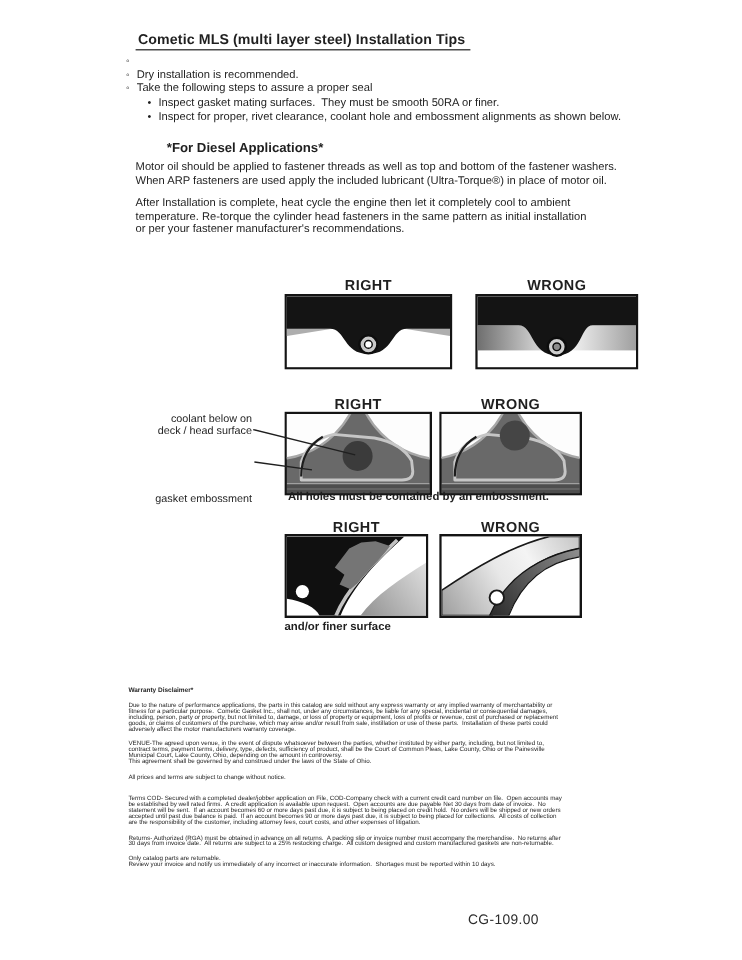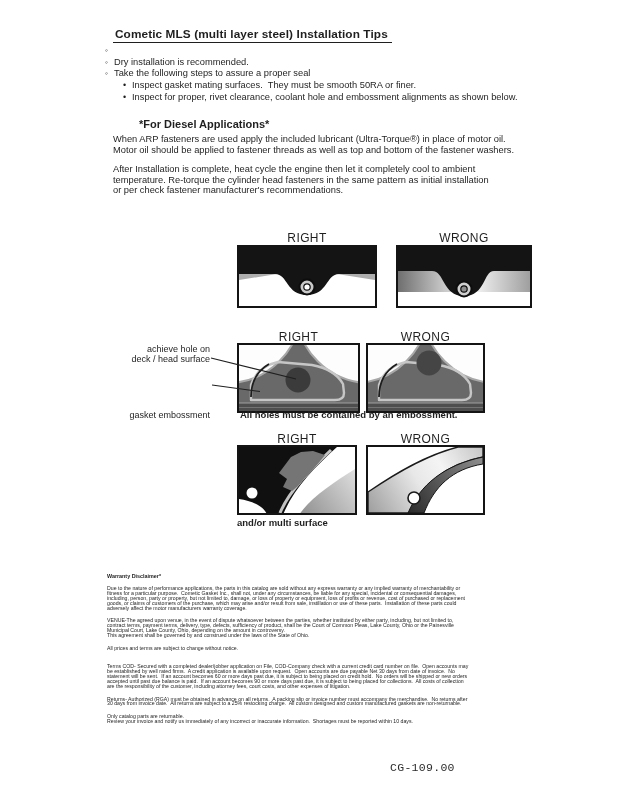--- a/index.html
+++ b/index.html
@@ -9,21 +9,21 @@
   .title{font-size:11.8px;font-weight:700;letter-spacing:.1px;border-bottom:1.6px solid #1f1f1f;padding:0 4px 1px 2px;display:inline-block;white-space:pre;}
   .bullets{font-size:9.3px;line-height:11.7px;}
   .b-row{display:flex;align-items:flex-start;white-space:pre;}
   .b-glyph{width:9px;font-size:8.5px;line-height:11.7px;flex:none;}
   .b-sub{margin-left:18px;}
   .b-glyph.filled{font-size:9px;}
   .h2{font-size:11px;font-weight:700;white-space:pre;}
   .para{font-size:9.3px;line-height:10.5px;}
   .para .line{white-space:pre;}
   .note{font-size:9.3px;white-space:pre;}
-  .dlabel{font-size:12px;font-weight:400;letter-spacing:.4px;text-align:center;}
+  .dlabel{font-size:12px;font-weight:700;letter-spacing:.4px;text-align:center;}
   .caption{font-size:9.5px;font-weight:700;line-height:11px;}
   .caption .line{white-space:pre;}
   .ptr-label{font-size:9px;line-height:9.8px;text-align:right;}
   .ptr-label .line{white-space:pre;}
   .warranty{width:412px;font-size:5.2px;line-height:4.9px;}
   .warranty .w-head{font-weight:700;font-size:5.4px;margin-bottom:7px;white-space:pre;}
   .warranty .w-para{margin-bottom:8px;}
   .warranty .w-para.gap{margin-bottom:13px;}
   .warranty .line{white-space:pre;}
   .footer{font-size:11.5px;letter-spacing:.3px;color:#2b2b2b;white-space:pre;}
@@ -55,27 +55,27 @@
       <span>Inspect gasket mating surfaces.  They must be smooth 50RA or finer.</span>
     </div>
     <div class="b-row b-sub">
       <span class="b-glyph filled">•</span>
       <span>Inspect for proper, rivet clearance, coolant hole and embossment alignments as shown below.</span>
     </div>
   </div>
 
   <div class="abs h2" style="left:113px;top:118px;margin-left:26px;">*For Diesel Applications*</div>
   <div class="abs para" style="left:113px;top:134px;">
+      <div class="line">Motor oil should be applied to fastener threads as well as top and bottom of the fastener washers.</div>
       <div class="line">When ARP fasteners are used apply the included lubricant (Ultra-Torque®) in place of motor oil.</div>
-      <div class="line">Motor oil should be applied to fastener threads as well as top and bottom of the fastener washers.</div>
     </div>
   <div class="abs para" style="left:113px;top:164px;">
       <div class="line">After Installation is complete, heat cycle the engine then let it completely cool to ambient</div>
       <div class="line">temperature. Re-torque the cylinder head fasteners in the same pattern as initial installation</div>
-      <div class="line">or per check fastener manufacturer's recommendations.</div>
+      <div class="line">or per your fastener manufacturer's recommendations.</div>
     </div>
 
   <div class="abs dlabel" style="left:237px;top:231px;width:140px;">RIGHT</div>
   <div class="abs dlabel" style="left:396px;top:231px;width:136px;">WRONG</div>
 
   <svg class="abs" style="left:237px;top:245px;" width="140" height="63" viewBox="0 0 140 63">
     <rect x="1" y="1" width="138" height="61" fill="#ffffff" stroke="#141414" stroke-width="2"></rect>
     <polygon points="2,28.5 40,29 2,35" fill="#aeaeae"></polygon>
     <polygon points="138,28.5 100,29 138,35" fill="#aeaeae"></polygon>
     <path d="M2,2 H138 V29 H102 C89,29 91,50 70,50 C49,50 51,29 38,29 H2 Z" fill="#141414"></path>
@@ -135,21 +135,21 @@
       <rect x="2" y="60" width="115" height="8" fill="#4e4e4e"></rect>
       <line x1="2" y1="60" x2="117" y2="60" stroke="#a0a0a0" stroke-width="1"></line>
       <line x1="2" y1="64.5" x2="117" y2="64.5" stroke="#7c7c7c" stroke-width="0.8"></line>
       <path d="M13,57 L13,42 C17,30 26,22 40,19 L73,22 C89,25 99,32 104,41 L105,50 C105,55 102,57 96,57 Z" fill="none" stroke="#c6c6c6" stroke-width="2.4" stroke-linejoin="round"></path>
       <path d="M13,54 C13,40 19,28 31,21" fill="none" stroke="#1d1d1d" stroke-width="1.8"></path>
       <circle cx="63" cy="20" r="12.5" fill="#454545"></circle>
     </g>
   </svg>
 
   <div class="abs ptr-label" style="left:110px;top:345px;width:100px;">
-      <div class="line">achieve hole on</div>
+      <div class="line">coolant below on</div>
       <div class="line">deck / head surface</div>
     </div>
   <div class="abs ptr-label" style="left:110px;top:379px;width:100px;margin-top:32px;">gasket embossment</div>
   <svg class="abs" style="left:110px;top:345px;z-index:5;" width="200" height="55" viewBox="0 0 200 55">
     <line x1="101" y1="13" x2="186" y2="34" stroke="#1f1f1f" stroke-width="1.1"></line>
     <line x1="102" y1="40" x2="150" y2="46.5" stroke="#1f1f1f" stroke-width="1.1"></line>
   </svg>
 
   <div class="abs caption" style="left:240px;top:409px;">All holes must be contained by an embossment.</div>
 
@@ -194,21 +194,21 @@
     </defs>
     <rect x="1" y="1" width="117" height="68" fill="#ffffff" stroke="#141414" stroke-width="2"></rect>
     <g clip-path="url(#c3w)">
       <path d="M2,47 C30,28 60,10 92,2 H117 V12 C80,19 56,40 44,68 H2 Z" fill="url(#g3w)" stroke="#1a1a1a" stroke-width="1.4"></path>
       <path d="M117,12 C78,20 54,40 42,68 L58,68 C68,42 86,24 117,19 Z" fill="url(#g3wd)" stroke="#141414" stroke-width="1"></path>
       <circle cx="48" cy="53" r="6" fill="#ffffff" stroke="#1a1a1a" stroke-width="1.6"></circle>
     </g>
   </svg>
 
   <div class="abs caption" style="left:237px;top:517px;">
-      <div class="line">and/or multi surface</div>
+      <div class="line">and/or finer surface</div>
     </div>
 
   <div class="abs warranty" style="left:107px;top:574px;">
     <div class="w-head">Warranty Disclaimer*</div>
     <div class="w-para">
         <div class="line">Due to the nature of performance applications, the parts in this catalog are sold without any express warranty or any implied warranty of merchantability or</div>
         <div class="line">fitness for a particular purpose.  Cometic Gasket Inc., shall not, under any circumstances, be liable for any special, incidental or consequential damages,</div>
         <div class="line">including, person, party or property, but not limited to, damage, or loss of property or equipment, loss of profits or revenue, cost of purchased or replacement</div>
         <div class="line">goods, or claims of customers of the purchase, which may arise and/or result from sale, instillation or use of these parts.  Installation of these parts could</div>
         <div class="line">adversely affect the motor manufacturers warranty coverage.</div>
@@ -232,15 +232,15 @@
     <div class="w-para">
         <div class="line">Returns- Authorized (RGA) must be obtained in advance on all returns.  A packing slip or invoice number must accompany the merchandise.  No returns after</div>
         <div class="line">30 days from invoice date.  All returns are subject to a 25% restocking charge.  All custom designed and custom manufactured gaskets are non-returnable.</div>
       </div>
     <div class="w-para">
         <div class="line">Only catalog parts are returnable.</div>
         <div class="line">Review your invoice and notify us immediately of any incorrect or inaccurate information.  Shortages must be reported within 10 days.</div>
       </div>
   </div>
 
-  <div class="abs footer" style="left:390px;top:761px;font-family:Liberation Mono, monospace;">CG-109.00</div>
+  <div class="abs footer" style="left:390px;top:761px;">CG-109.00</div>
 
 </div>
 
 </body></html>

